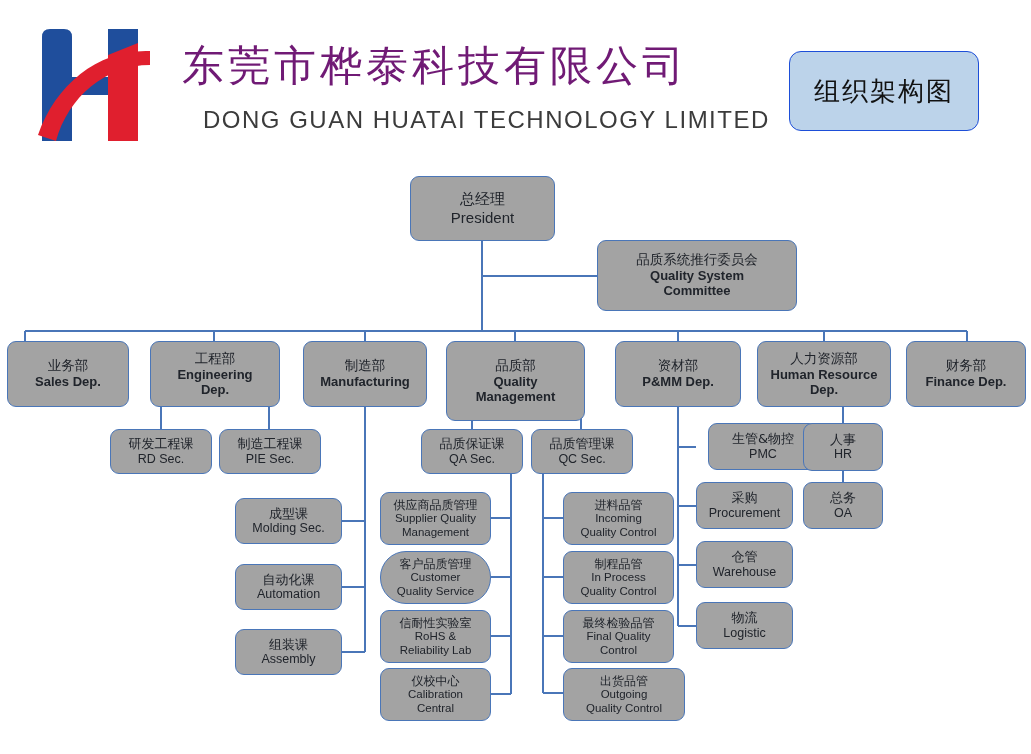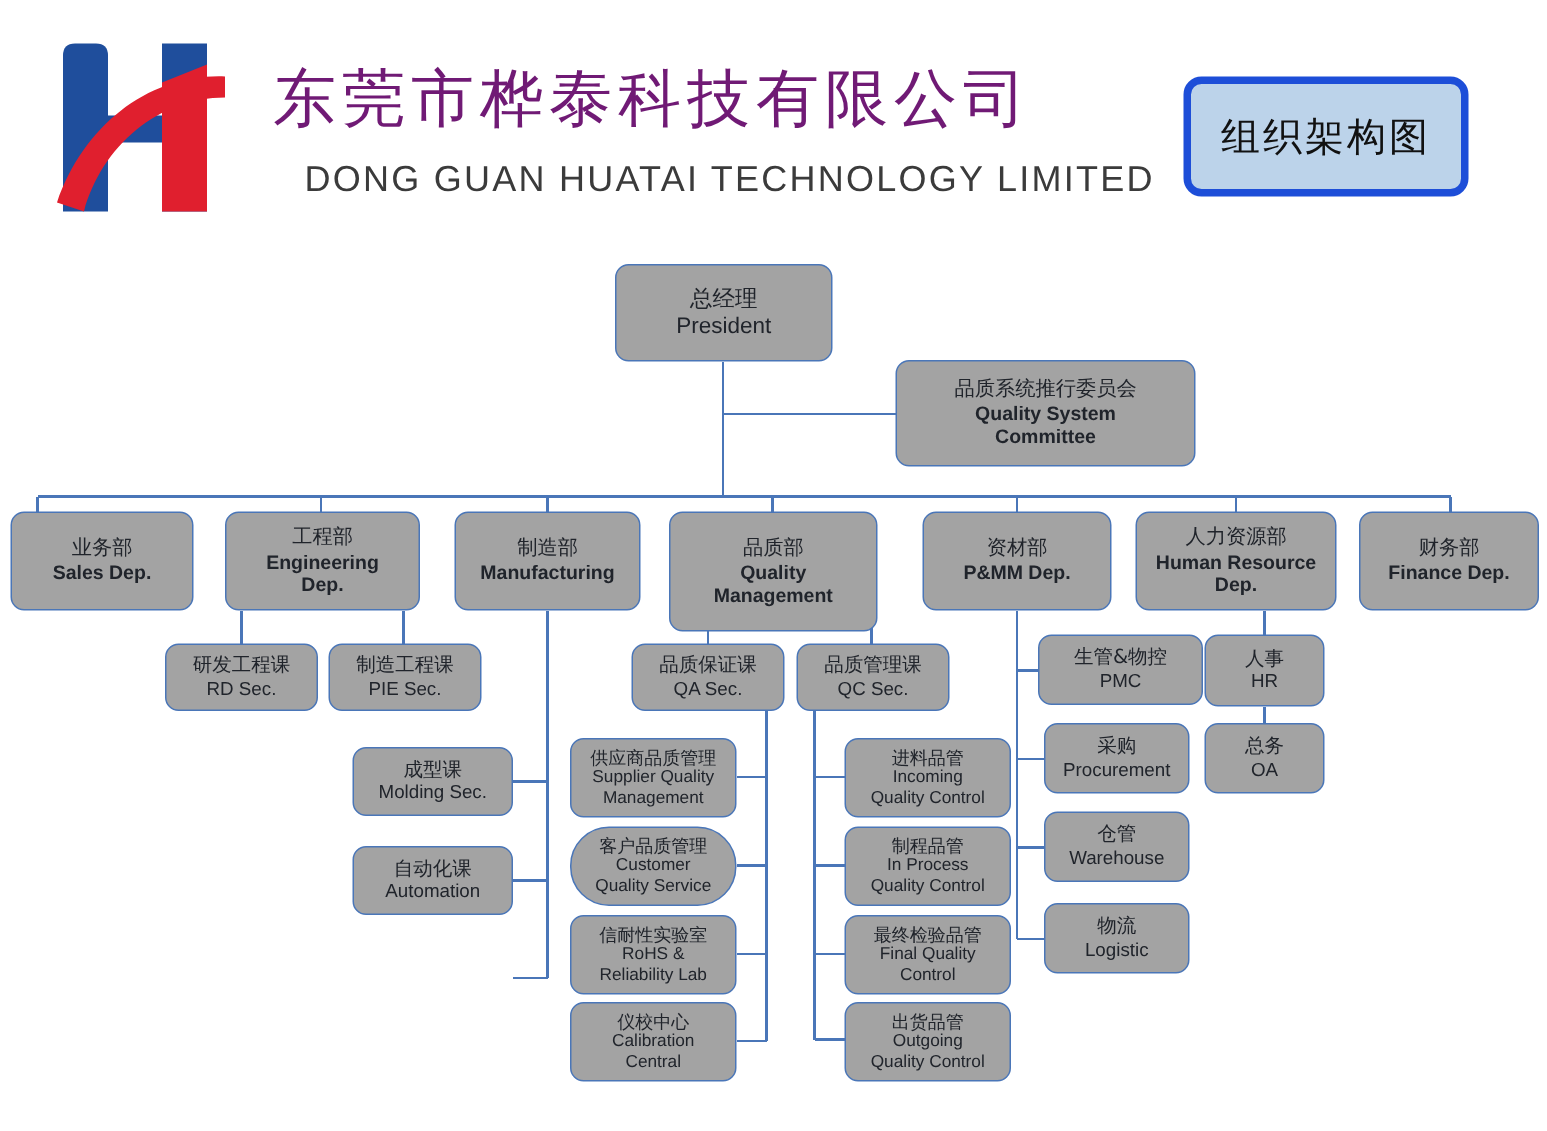--- a/index.html
+++ b/index.html
@@ -20,21 +20,21 @@
     font-family: "DejaVu Sans", "Liberation Sans", sans-serif;
     font-weight: 400; white-space: nowrap;
   }
   .company-en {
     position: absolute; left: 203px; top: 106px;
     font-size: 24px; letter-spacing: 1.5px; color: #3b3b3b;
     font-family: "Liberation Sans", sans-serif; white-space: nowrap;
   }
   .title-badge {
     position: absolute; left: 789px; top: 51px; width: 190px; height: 80px;
-    background: #bcd3ea; border: 5px solid #1d4ed8; border-radius: 12px;
+    background: #bcd3ea; border: 1px solid #1d4ed8; border-radius: 12px;
     display: flex; align-items: center; justify-content: center;
     font-size: 26px; letter-spacing: 2px; color: #111;
     font-family: "DejaVu Sans", "Liberation Sans", sans-serif;
   }
 
   
   .chart { position: absolute; left: 0; top: 0; width: 1031px; height: 754px; }
   .lines { position: absolute; left: 0; top: 0; width: 1031px; height: 754px; pointer-events: none; }
 
   .node {
@@ -209,20 +209,24 @@
     <div class="node" style="left:235px; top:498px; width:107px; height:46px;">
       <span class="cn">成型课</span>
       <span class="en">Molding Sec.</span>
     </div>
 
     <div class="node" style="left:235px; top:564px; width:107px; height:46px;">
       <span class="cn">自动化课</span>
       <span class="en">Automation</span>
     </div>
 
+    <div class="node" style="left:235px; top:629px; width:107px; height:46px;">
+      <span class="cn">组装课</span>
+      <span class="en">Assembly</span>
+    </div>
 
     <div class="node small" style="left:380px; top:492px; width:111px; height:53px;">
       <span class="cn">供应商品质管理</span>
       <span class="en">Supplier Quality</span>
       <span class="en">Management</span>
     </div>
 
     <div class="node small" style="left:380px; top:551px; width:111px; height:53px;border-radius:26px;">
       <span class="cn">客户品质管理</span>
       <span class="en">Customer</span>
@@ -252,27 +256,27 @@
       <span class="en">In Process</span>
       <span class="en">Quality Control</span>
     </div>
 
     <div class="node small" style="left:563px; top:610px; width:111px; height:53px;">
       <span class="cn">最终检验品管</span>
       <span class="en">Final Quality</span>
       <span class="en">Control</span>
     </div>
 
-    <div class="node small" style="left:563px; top:668px; width:111px; height:53px;">
+    <div class="node small" style="left:563px; top:668px; width:122px; height:53px;">
       <span class="cn">出货品管</span>
       <span class="en">Outgoing</span>
       <span class="en">Quality Control</span>
     </div>
 
-    <div class="node" style="left:692px; top:423px; width:110px; height:47px;">
+    <div class="node" style="left:708px; top:423px; width:110px; height:47px;">
       <span class="cn">生管&amp;物控</span>
       <span class="en">PMC</span>
     </div>
 
     <div class="node" style="left:696px; top:482px; width:97px; height:47px;">
       <span class="cn">采购</span>
       <span class="en">Procurement</span>
     </div>
 
     <div class="node" style="left:696px; top:541px; width:97px; height:47px;">

